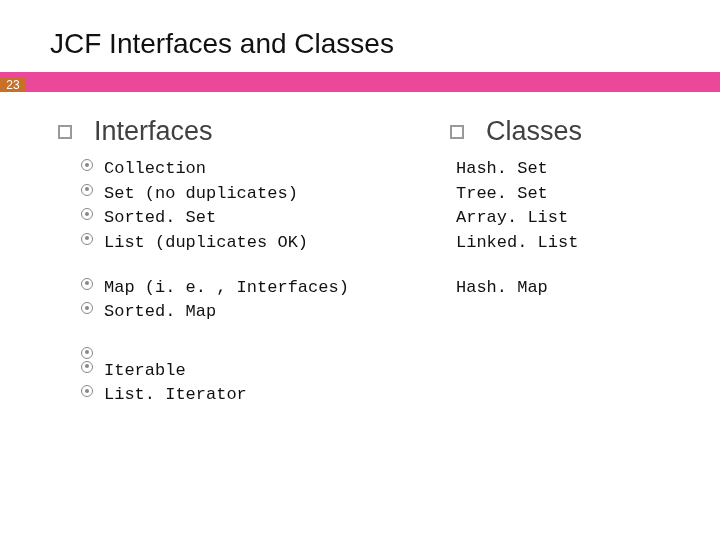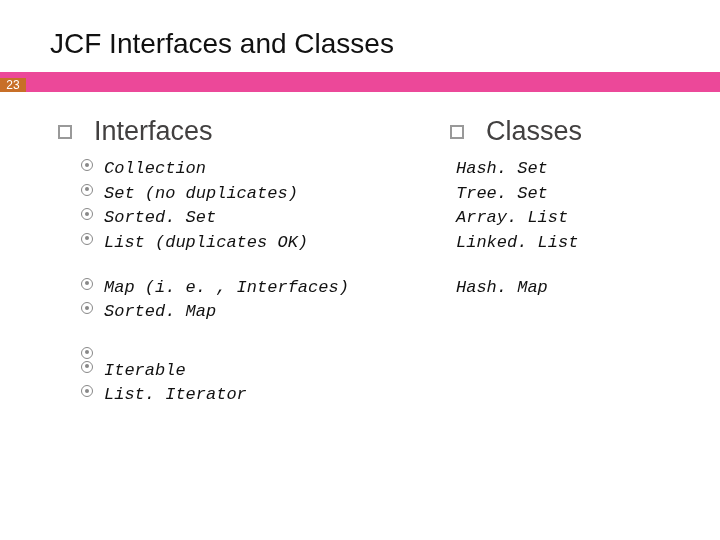--- a/index.html
+++ b/index.html
@@ -12,21 +12,21 @@
   .band { width: 100%; height: 20px; background: #ec4899; display: flex; align-items: flex-end; }
   .pagebox { background: #c86f28; color: #fff; font-size: 12px; display: flex; align-items: center; justify-content: center; width: 26px; }
 
   .body { padding: 18px 40px 0 58px; display: flex; gap: 40px; }
   .col { flex: 1; }
   .col.right { flex: 0 0 230px; }
 
   .heading { font-size: 27px; color: #424040; margin: 6px 0 10px 0; display: flex; align-items: center; gap: 22px; }
   .heading .box { width: 14px; height: 14px; border: 2px solid #999; display: inline-block; }
 
-  .group { margin-bottom: 20px; font-style: italic; }
+  .group { margin-bottom: 20px; }
   .item { font-family: "Courier New", Courier, monospace; font-size: 17px; line-height: 1.45; color: #111; display: flex; align-items: flex-start; gap: 10px; padding-left: 22px; }
   .item .bullet { font-family: Arial, sans-serif; font-size: 14px; color: #777; flex: 0 0 14px; display: inline-flex; align-items: center; justify-content: center; margin-top: 2px; }
   .circdot { width: 12px; height: 12px; border: 1.5px solid #888; border-radius: 50%; position: relative; display: inline-block; }
   .circdot::after { content: ""; position: absolute; width: 4px; height: 4px; background: #888; border-radius: 50%; top: 2.5px; left: 2.5px; }
 
   .item .text { font-family: "Courier New", Courier, monospace; }
   .right .item { padding-left: 6px; }
 </style>
 </head>
 <body>

